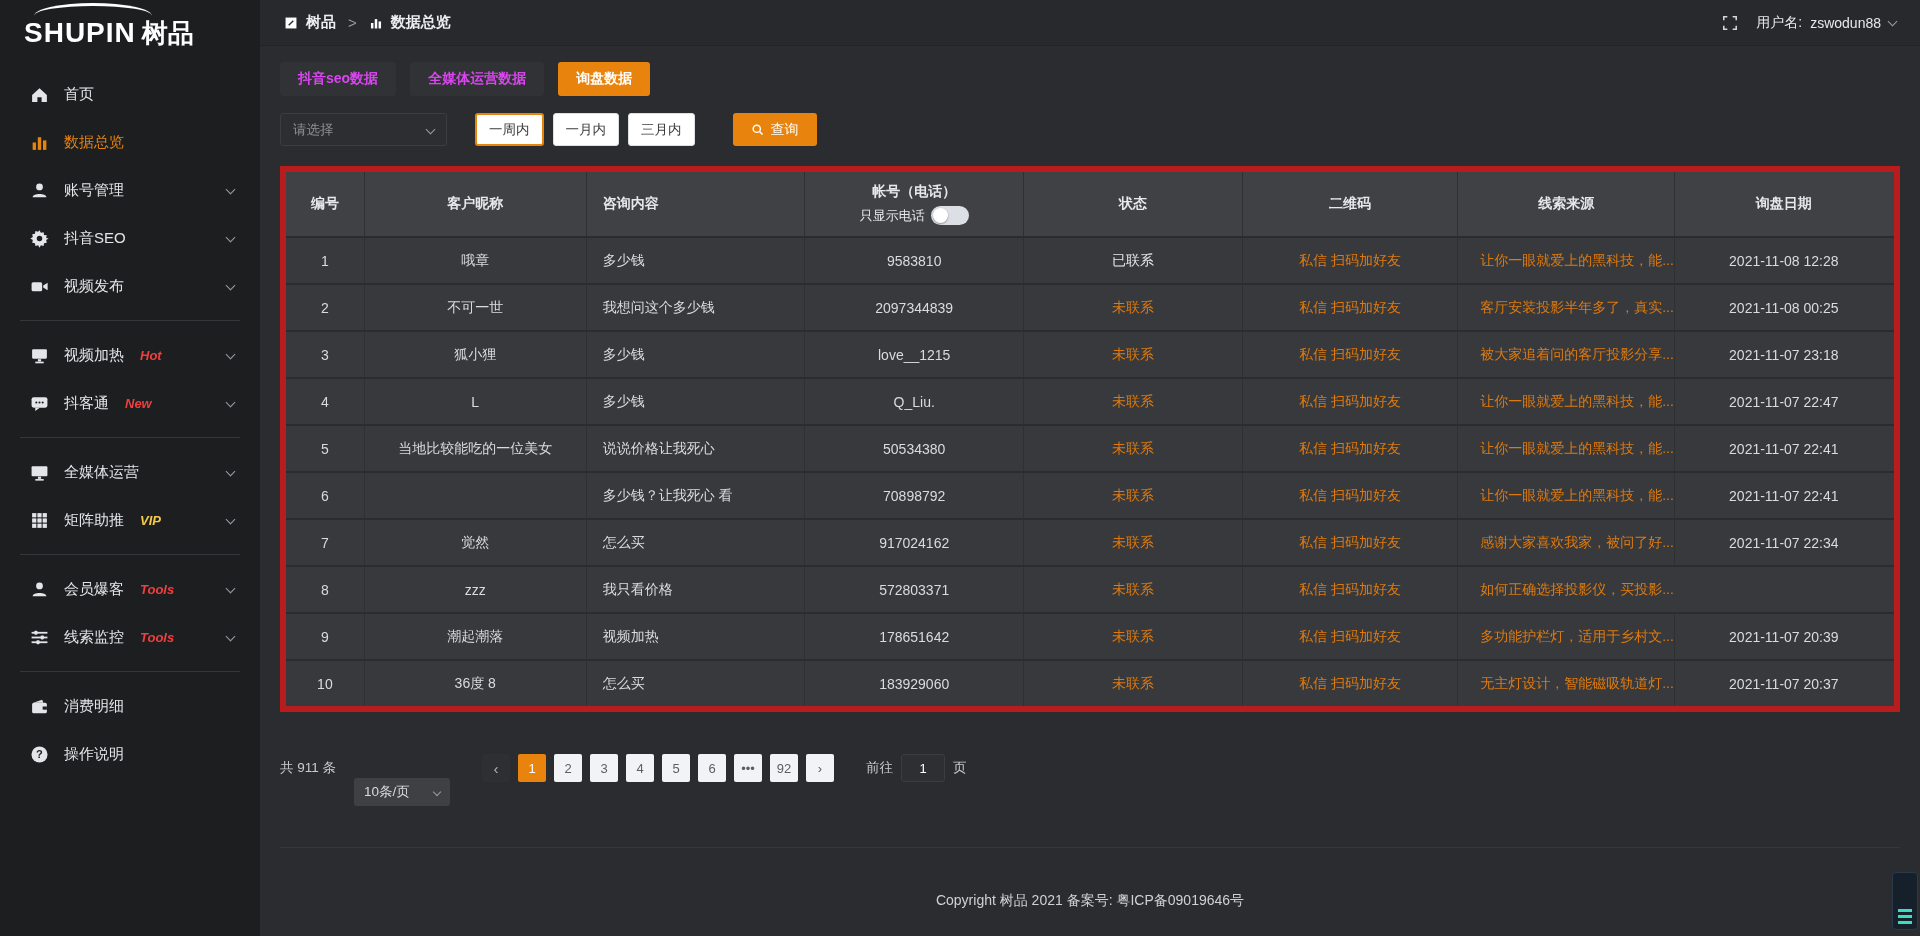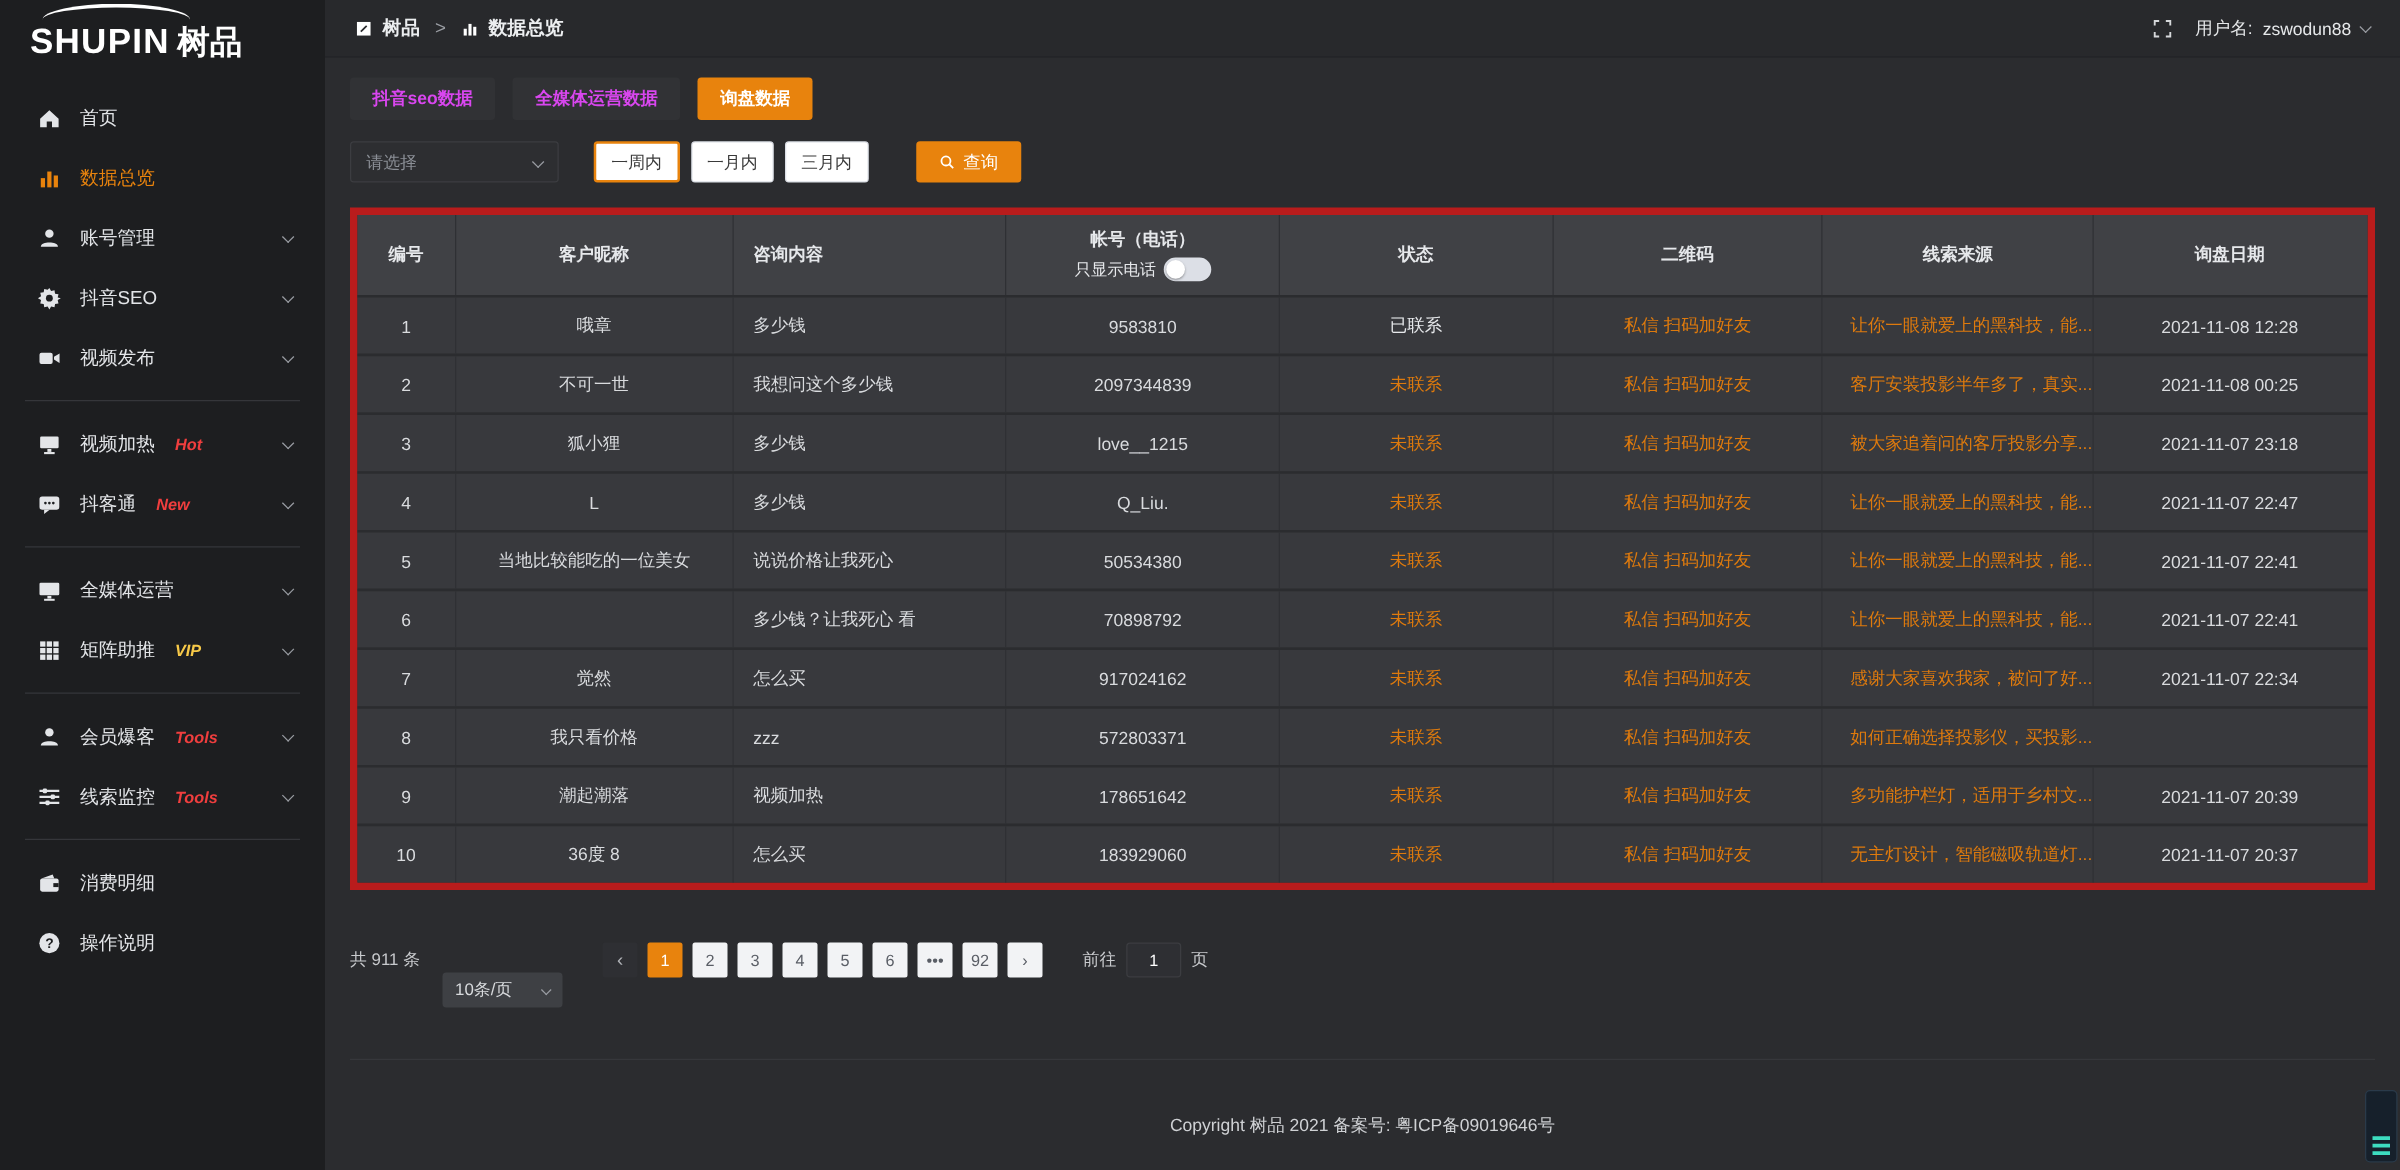--- a/index.html
+++ b/index.html
@@ -433,22 +433,22 @@
               <div class="tcell">觉然</div>
               <div class="tcell">怎么买</div>
               <div class="tcell">917024162</div>
               <div class="tcell status-pending">未联系</div>
               <div class="tcell orange link">私信 扫码加好友</div>
               <div class="tcell orange link">感谢大家喜欢我家，被问了好...</div>
               <div class="tcell">2021-11-07 22:34</div>
             </div>
             <div class="trow">
               <div class="tcell">8</div>
+              <div class="tcell">zzz</div>
               <div class="tcell">我只看价格</div>
-              <div class="tcell">zzz</div>
               <div class="tcell">572803371</div>
               <div class="tcell status-pending">未联系</div>
               <div class="tcell orange link">私信 扫码加好友</div>
               <div class="tcell orange link">如何正确选择投影仪，买投影...</div>
             </div>
             <div class="trow">
               <div class="tcell">9</div>
               <div class="tcell">潮起潮落</div>
               <div class="tcell">视频加热</div>
               <div class="tcell">178651642</div>

